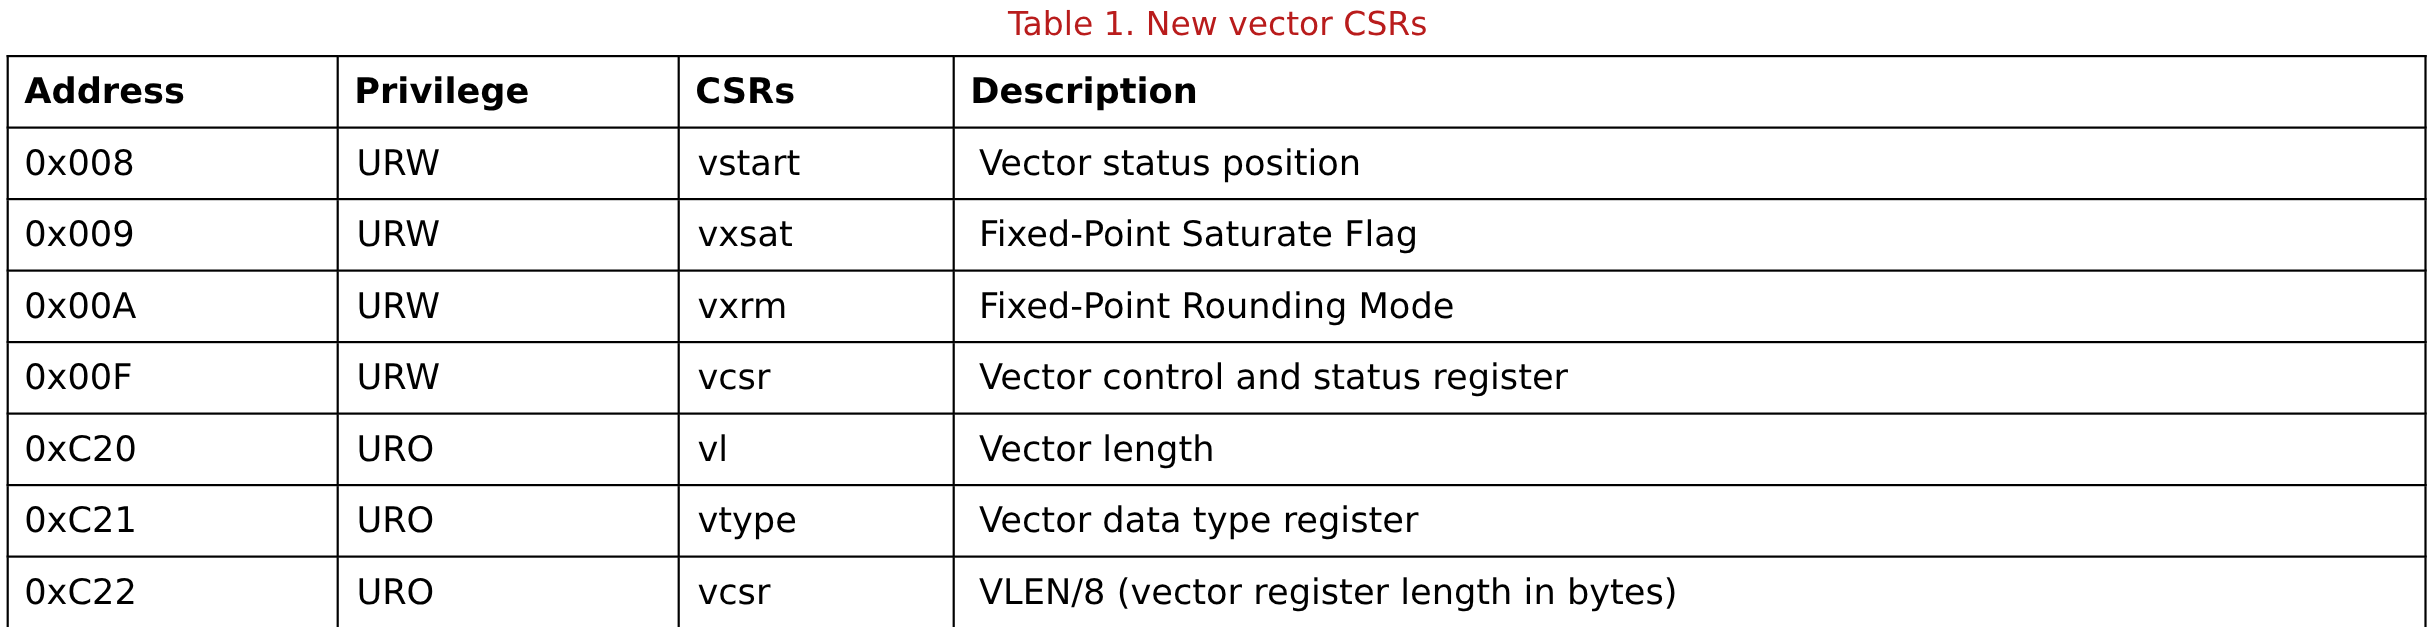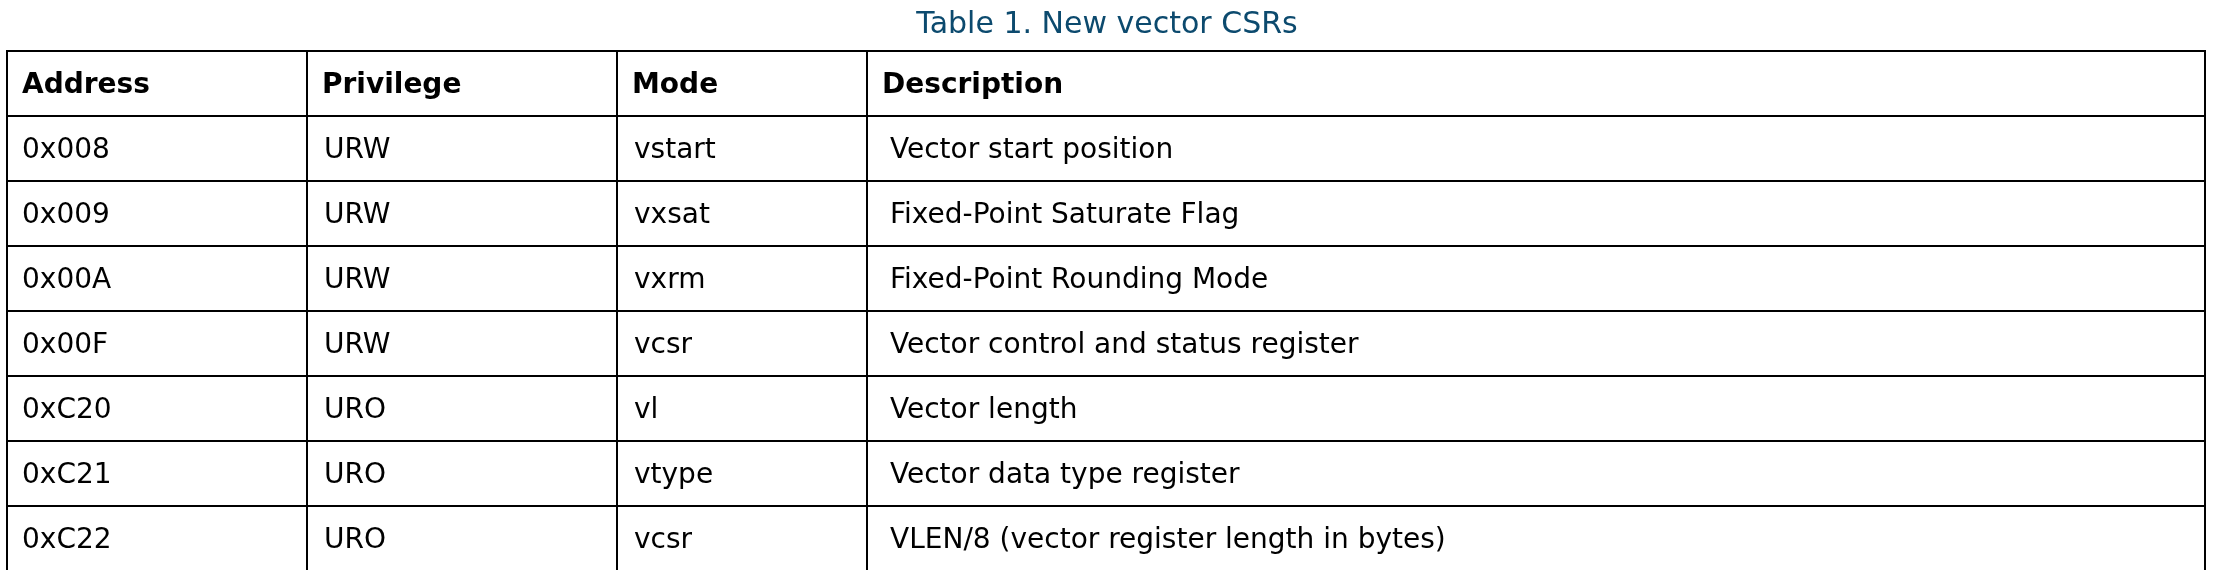--- a/index.html
+++ b/index.html
@@ -19,35 +19,35 @@
     width: 2214px;
     height: 570px;
     box-sizing: border-box;
   }
   .caption {
     text-align: center;
     font-size: 30px;
     line-height: 1;
     padding-top: 8px;
     padding-bottom: 12px;
-    color: #0c4a6e;
+    color: #b91c1c;
     font-weight: 400;
   }
   table.csr-table {
     border-collapse: collapse;
     width: 2200px;
     margin-left: 6px;
     table-layout: fixed;
   }
   table.csr-table th,
   table.csr-table td {
     border: 2px solid #000000;
     height: 63px;
     padding: 0 0 0 14px;
-    font-size: 28px;
+    font-size: 32px;
     line-height: 63px;
     vertical-align: middle;
     white-space: nowrap;
     overflow: hidden;
     text-overflow: ellipsis;
   }
   table.csr-table th {
     font-weight: bold;
     text-align: left;
   }
@@ -77,30 +77,30 @@
     <colgroup>
       <col class="col-address">
       <col class="col-privilege">
       <col class="col-name">
       <col class="col-description">
     </colgroup>
     <thead>
       <tr>
         <th>Address</th>
         <th>Privilege</th>
-        <th>Mode</th>
+        <th>CSRs</th>
         <th>Description</th>
       </tr>
     </thead>
     <tbody>
       <tr>
         <td class="cell-address">0x008</td>
         <td class="cell-privilege">URW</td>
         <td class="cell-name">vstart</td>
-        <td class="cell-description">Vector start position</td>
+        <td class="cell-description">Vector status position</td>
       </tr>
       <tr>
         <td class="cell-address">0x009</td>
         <td class="cell-privilege">URW</td>
         <td class="cell-name">vxsat</td>
         <td class="cell-description">Fixed-Point Saturate Flag</td>
       </tr>
       <tr>
         <td class="cell-address">0x00A</td>
         <td class="cell-privilege">URW</td>

